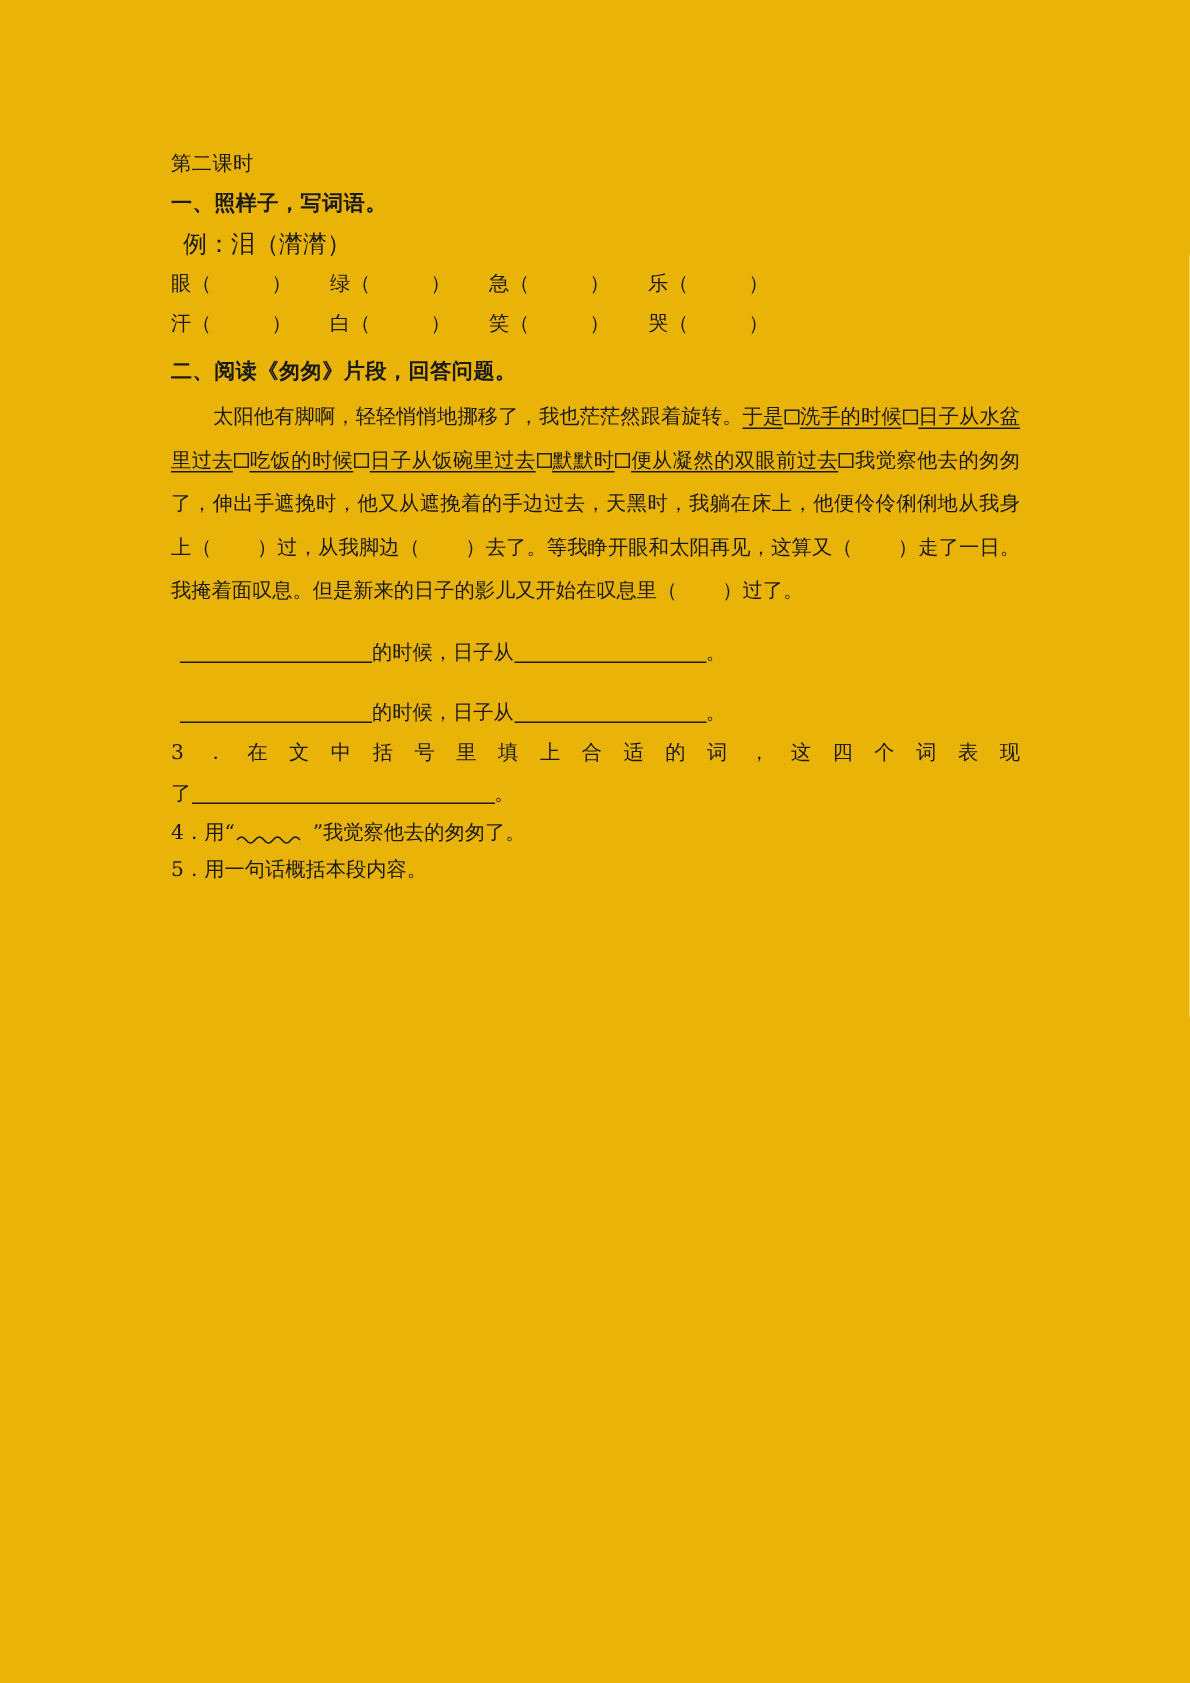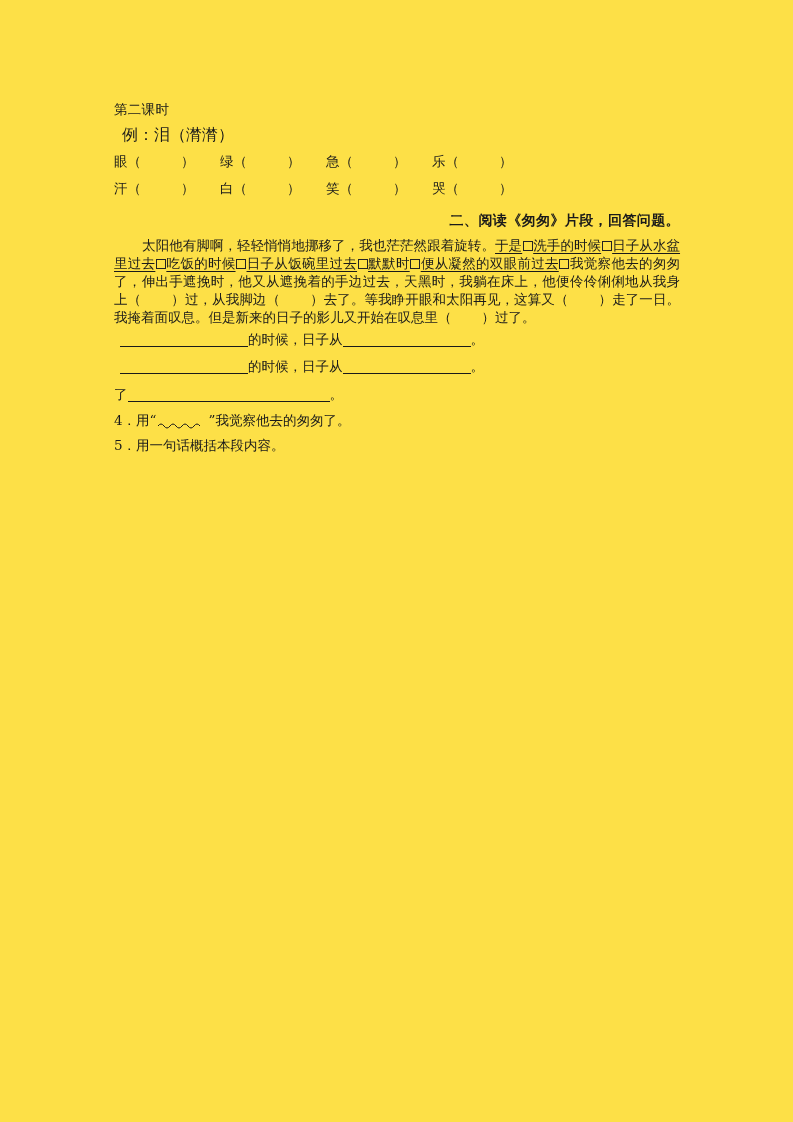--- a/index.html
+++ b/index.html
@@ -13,21 +13,21 @@
     font-family: "DejaVu Serif", "Liberation Serif", serif;
     color: #1a1a1a;
     position: relative;
     overflow: hidden;
   }
   .page {
     position: absolute;
     left: 0; top: 0;
     width: 793px;
     height: 1122px;
-    background: #fde047;
+    background: #eab308;
   }
   .content {
     position: absolute;
     left: 114px;
     top: 96px;
     width: 566px;
   }
 
   
   .line {
@@ -60,21 +60,21 @@
     white-space: nowrap;
   }
   .word-cell .paren {
     display: inline-block;
     min-width: 40px;
   }
 
   
   .passage {
     font-size: 13.5px;
-    line-height: 18px;
+    line-height: 29px;
     text-align: justify;
     text-justify: inter-character;
     margin-top: 2px;
   }
   .passage .indent { display: inline-block; width: 28px; }
   .passage .u {
     text-decoration: underline;
     text-underline-offset: 3px;
     text-decoration-thickness: 1px;
   }
@@ -117,66 +117,69 @@
     text-justify: inter-character;
     width: 566px;
   }
 
   
   .sent-row {
     font-size: 13.5px;
     line-height: 27px;
     padding-left: 6px;
     white-space: nowrap;
+    margin-top: 13px;
   }
 
   
   .wavy {
     display: inline-block;
     width: 52px;
     height: 13px;
     vertical-align: -4px;
     position: relative;
   }
   .wavy svg { position: absolute; left: 0; bottom: 0; }
 </style>
 </head>
 <body>
 
 <div class="page">
   <div class="content">
 
     <div class="line">第二课时</div>
 
+    <div class="heading">一、照样子，写词语。</div>
 
     <div class="example-line">例：泪（潸潸）</div>
 
     <div class="word-row">
       <span class="word-cell"><span>眼</span><span>（</span><span class="paren"></span><span>）</span></span>
       <span class="word-cell"><span>绿</span><span>（</span><span class="paren"></span><span>）</span></span>
       <span class="word-cell"><span>急</span><span>（</span><span class="paren"></span><span>）</span></span>
       <span class="word-cell"><span>乐</span><span>（</span><span class="paren"></span><span>）</span></span>
     </div>
 
     <div class="word-row">
       <span class="word-cell"><span>汗</span><span>（</span><span class="paren"></span><span>）</span></span>
       <span class="word-cell"><span>白</span><span>（</span><span class="paren"></span><span>）</span></span>
       <span class="word-cell"><span>笑</span><span>（</span><span class="paren"></span><span>）</span></span>
       <span class="word-cell"><span>哭</span><span>（</span><span class="paren"></span><span>）</span></span>
     </div>
 
-    <div class="heading" style="margin-top:4px;text-align:right;">二、阅读《匆匆》片段，回答问题。</div>
+    <div class="heading" style="margin-top:4px;">二、阅读《匆匆》片段，回答问题。</div>
 
     <div class="passage"><span class="indent"></span><span>太阳他有脚啊，轻轻悄悄地挪移了，我也茫茫然跟着旋转。</span><span class="u"><span>于是</span><span class="sq"></span><span>洗手的时候</span><span class="sq"></span><span>日子从水盆里过去</span><span class="sq"></span><span>吃饭的时候</span><span class="sq"></span><span>日子从饭碗里过去</span><span class="sq"></span><span>默默时</span><span class="sq"></span><span>便从凝然的双眼前过去</span><span class="sq"></span></span><span>我觉察他去的匆匆了，伸出手遮挽时，他又从遮挽着的手边过去，天黑时，我躺在床上，他便伶伶俐俐地从我身上（</span><span class="gap"></span><span>）过，从我脚边（</span><span class="gap"></span><span>）去了。等我睁开眼和太阳再见，这算又（</span><span class="gap"></span><span>）走了一日。我掩着面叹息。但是新来的日子的影儿又开始在叹息里（</span><span class="gap"></span><span>）过了。</span></div>
 
 
 
     <div class="sent-row"><span class="blank b-125"></span><span>的时候，日子从</span><span class="blank b-125"></span><span>。</span></div>
     <div class="sent-row"><span class="blank b-125"></span><span>的时候，日子从</span><span class="blank b-125"></span><span>。</span></div>
 
+    <div class="q-justify">3．在文中括号里填上合适的词，这四个词表现</div>
     <div class="q"><span>了</span><span class="blank b-200"></span><span>。</span></div>
 
     <div class="q q-tight"><span>4．用“</span><span class="wavy"><svg width="52" height="8" viewBox="0 0 52 8">
             <path d="M1 5 q3 -4 6 0 t6 0 t6 0 t6 0 t6 0 t6 0 t6 0" fill="none" stroke="#1a1a1a" stroke-width="1"></path>
           </svg></span><span>”我觉察他去的匆匆了。</span></div>
 
     <div class="q q-tight">5．用一句话概括本段内容。</div>
 
   </div>
 </div>

